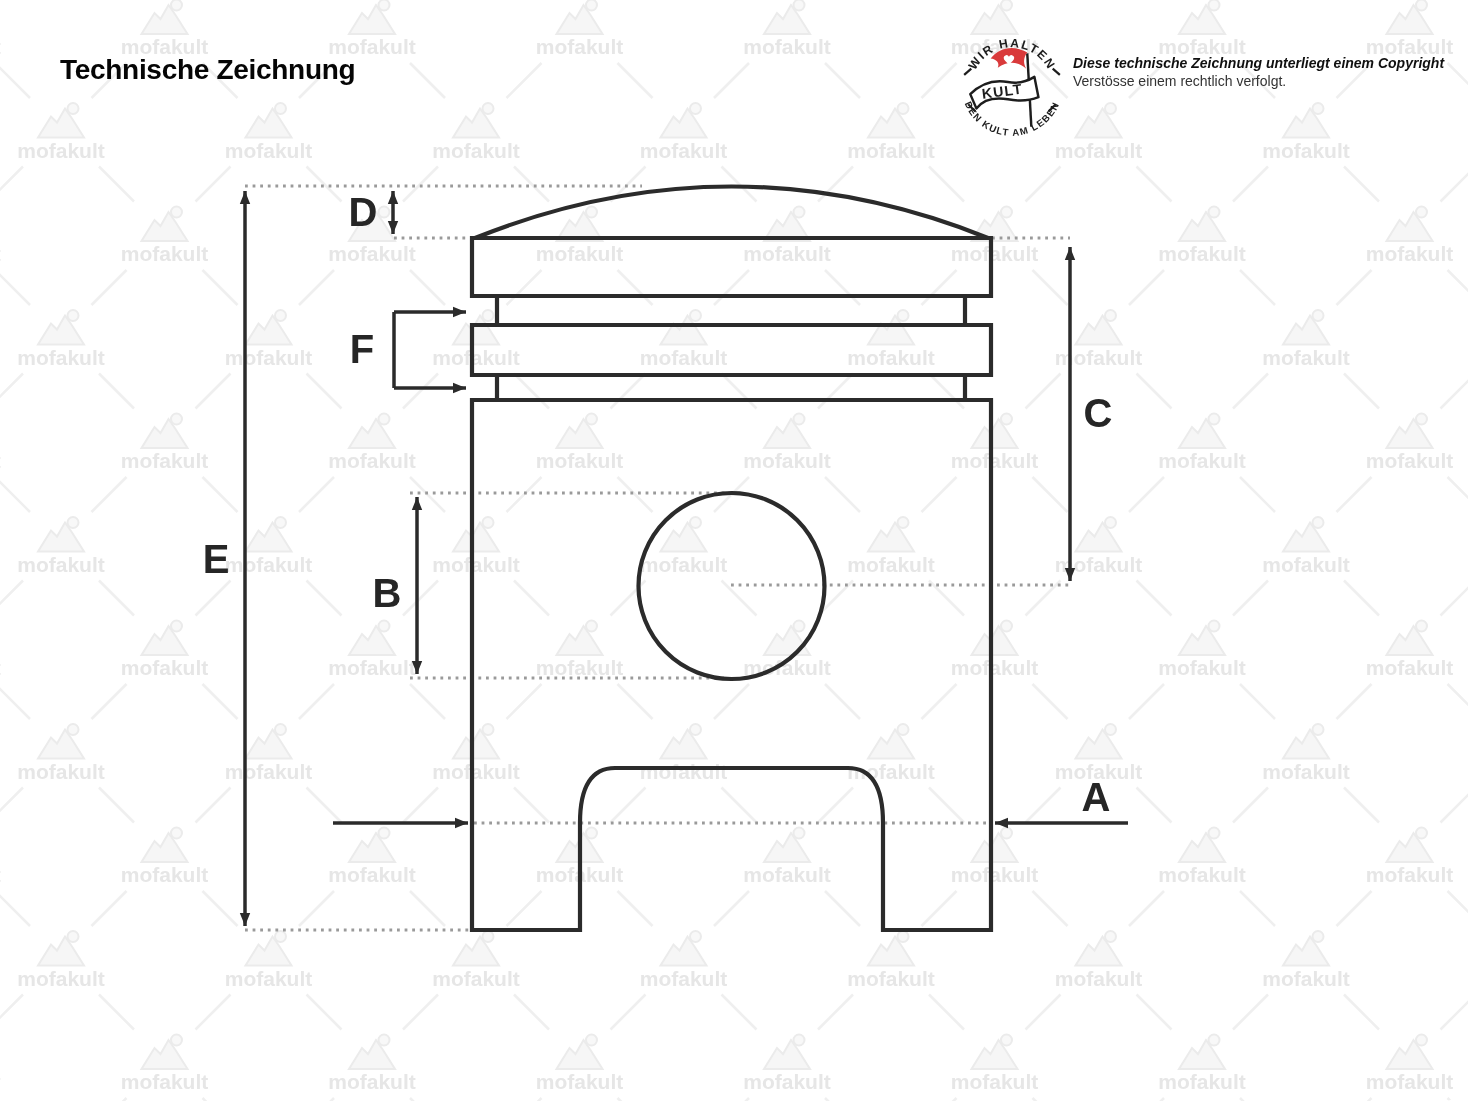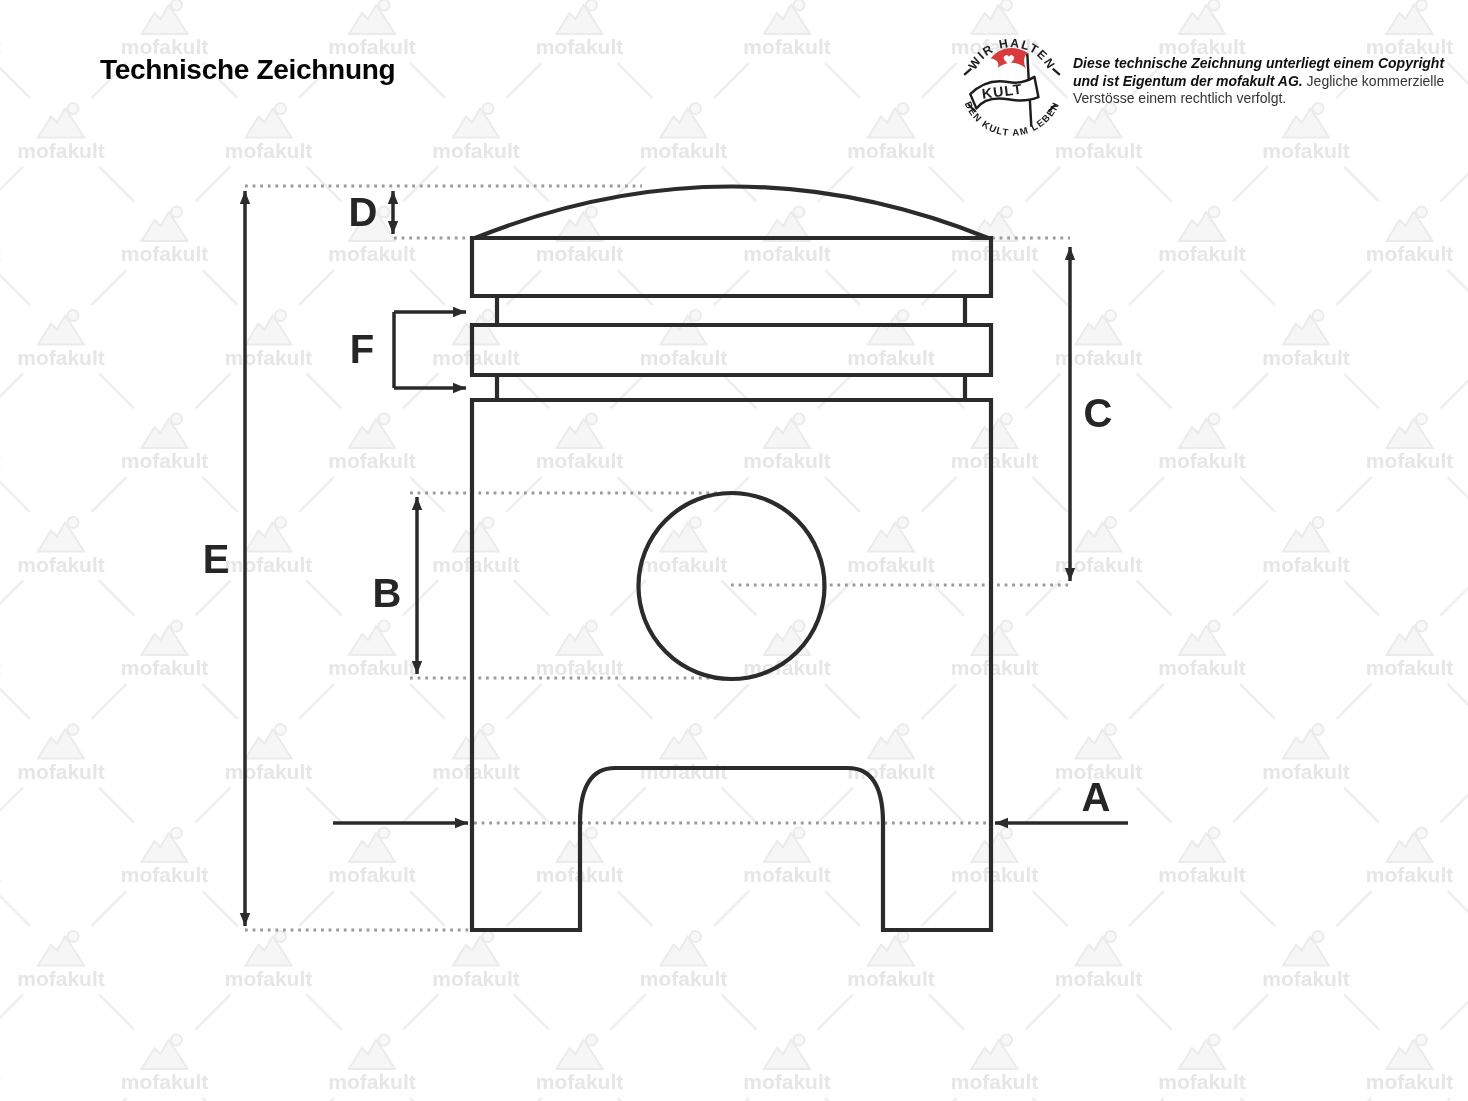--- a/index.html
+++ b/index.html
@@ -1,20 +1,20 @@
 <!DOCTYPE html>
 <html><head>
 <meta charset="utf-8">
 <style>
   html,body{margin:0;padding:0;background:#ffffff;}
   .page{position:relative;width:1468px;height:1101px;background:#ffffff;overflow:hidden;
         font-family:"Liberation Sans",sans-serif;border-radius:24px;}
   svg.layer{position:absolute;left:0;top:0;}
   .title{position:absolute;left:60px;top:54px;font-size:28px;font-weight:bold;color:#050505;
-         letter-spacing:-0.3px;margin-left:40px;}
+         letter-spacing:-0.3px;}
   .dim-label{position:absolute;transform:translate(-50%,-50%);font-size:40px;font-weight:bold;
              color:#262626;line-height:1;}
   .copyright{position:absolute;left:1073px;top:55px;font-size:14px;line-height:17.6px;
              color:#333;white-space:nowrap;}
   .copyright .b{font-weight:bold;color:#101010;font-style:italic;}
   .logo{position:absolute;left:955px;top:29px;}
 </style>
 </head>
 <body>
 
@@ -1068,17 +1068,16 @@
 
     <path d="M71,23 C57,15 43,19 35,29 C41,30 44,33 42,38 C52,31 62,32 70,39 C67,34 67,28 71,23 Z" fill="#d93a3b"></path>
     <path d="M53,35 c-2.6,-2.6 -5.2,-4.3 -5.2,-6.7 a2.7,2.7 0 0 1 5.2,-1 a2.7,2.7 0 0 1 5.2,1 c0,2.4 -2.6,4.1 -5.2,6.7 Z" fill="#ffffff"></path>
 
     <path d="M15,64 C27,52 41,50 52,52 C62,54 70,52 78,47 L82,67 C72,71 62,71 52,69 C40,67 28,69 21,78 Z" fill="#ffffff" stroke="#1d1d1d" stroke-width="2.4" stroke-linejoin="round"></path>
     <text x="47" y="66" transform="rotate(-7 47 66)" text-anchor="middle" font-size="14" font-weight="bold" fill="#1d1d1d" letter-spacing="1">KULT</text>
   </svg>
 
   <div class="copyright">
       <div><span class="b">Diese technische Zeichnung unterliegt einem Copyright</span></div>
-      <div><span class="b">und ist Eigentum der mofakult AG.</span><span> Jegliche kommerzielle</span></div>
       <div><span>Verstösse einem rechtlich verfolgt.</span></div>
     </div>
 
 </div>
 
 </body></html>

